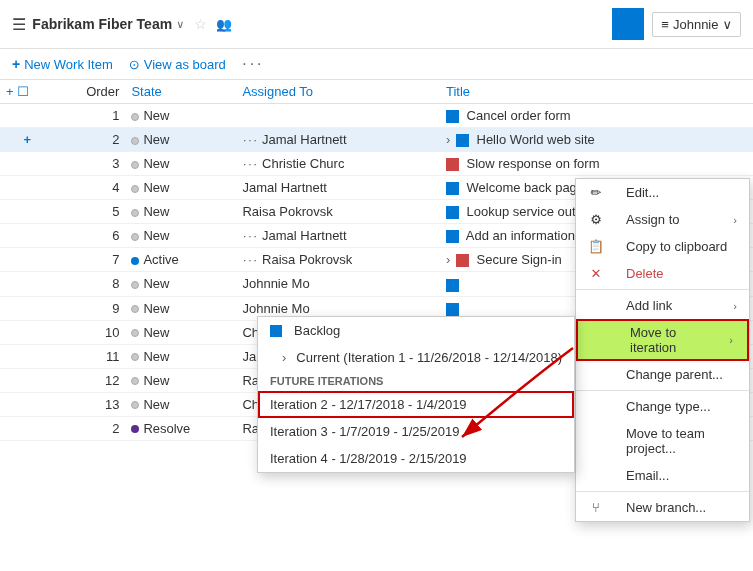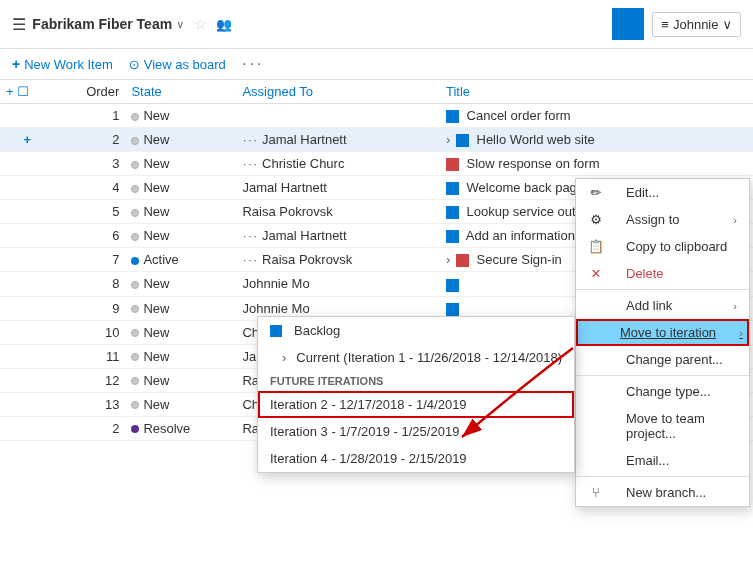--- a/index.html
+++ b/index.html
@@ -355,21 +355,21 @@
     <span class="ctx-icon" style="color:#cc4444;">✕</span>
     <span class="ctx-label" style="color:#cc4444;">Delete</span>
 
   </div>
     <div class="ctx-separator"></div>
     <div class="ctx-item">
     <span class="ctx-icon" style=""></span>
     <span class="ctx-label" style="">Add link</span>
     <span class="ctx-arrow">›</span>
   </div>
-    <div class="ctx-item" style="background: #7dd3fc; border: 2px solid rgb(204, 0, 0); padding: 4px 4px; text-decoration: underline;">
+    <div class="ctx-item" style="background: #bef264; border: 2px solid rgb(204, 0, 0); padding: 4px 14px;">
     <span class="ctx-icon" style=""></span>
     <span class="ctx-label" style="">Move to iteration</span>
     <span class="ctx-arrow">›</span>
   </div>
     <div class="ctx-item">
     <span class="ctx-icon" style=""></span>
     <span class="ctx-label" style="">Change parent...</span>
 
   </div>
     <div class="ctx-separator"></div>

